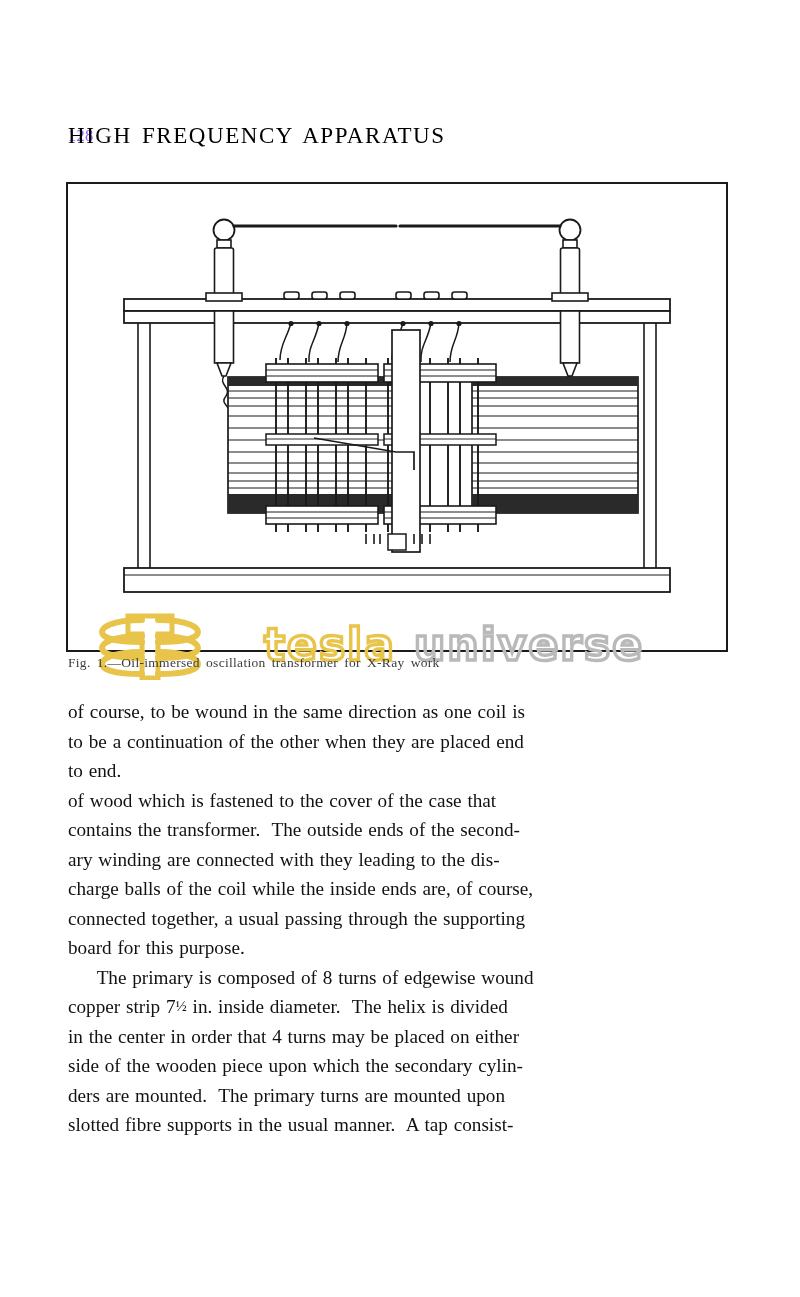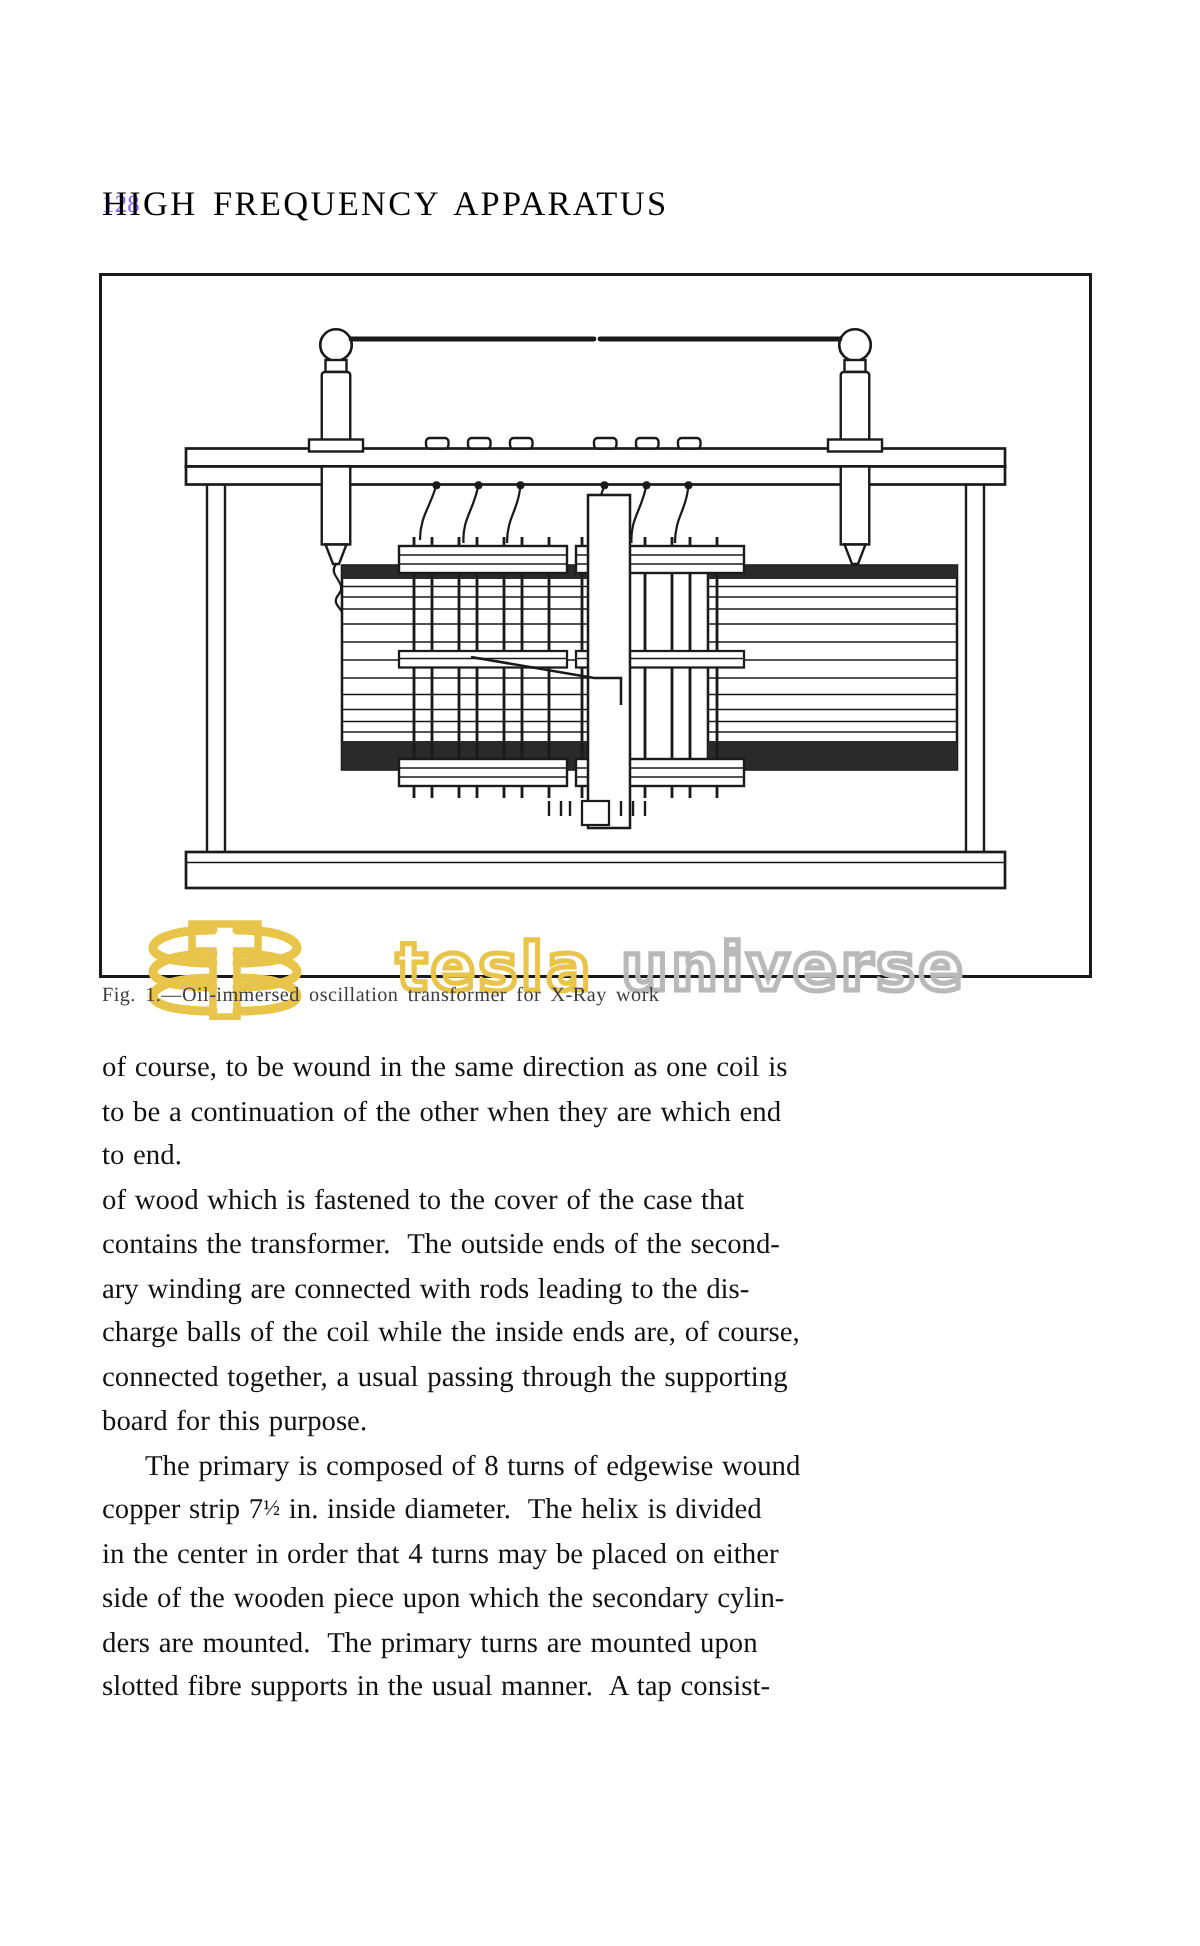--- a/index.html
+++ b/index.html
@@ -316,28 +316,28 @@
     <text x="330" y="52" font-family="'DejaVu Sans', sans-serif" font-size="44" font-weight="bold" fill="none" stroke="#b9b9b9" stroke-width="3.4" letter-spacing="2">universe</text>
   </svg>
 </div>
 
 <div class="figure-caption">Fig. 1.—Oil-immersed oscillation transformer for X-Ray work</div>
 
 <div class="body-text">
 
   <p class="para">
     <span class="line">of course, to be wound in the same direction as one coil is</span>
-    <span class="line">to be a continuation of the other when they are which end</span>
+    <span class="line">to be a continuation of the other when they are placed end</span>
     <span class="line">to end.</span>
   </p>
 
   <p class="para">
     <span class="line">of wood which is fastened to the cover of the case that</span>
     <span class="line">contains the transformer.  The outside ends of the second-</span>
-    <span class="line">ary winding are connected with rods leading to the dis-</span>
+    <span class="line">ary winding are connected with they leading to the dis-</span>
     <span class="line">charge balls of the coil while the inside ends are, of course,</span>
     <span class="line">connected together, a usual passing through the supporting</span>
     <span class="line">board for this purpose.</span>
   </p>
 
   <p class="para">
     <span class="line">     The primary is composed of 8 turns of edgewise wound</span>
     <span class="line"><span>copper strip 7</span><span class="frac">½</span><span> in. inside diameter.  The helix is divided</span></span>
     <span class="line">in the center in order that 4 turns may be placed on either</span>
     <span class="line">side of the wooden piece upon which the secondary cylin-</span>

